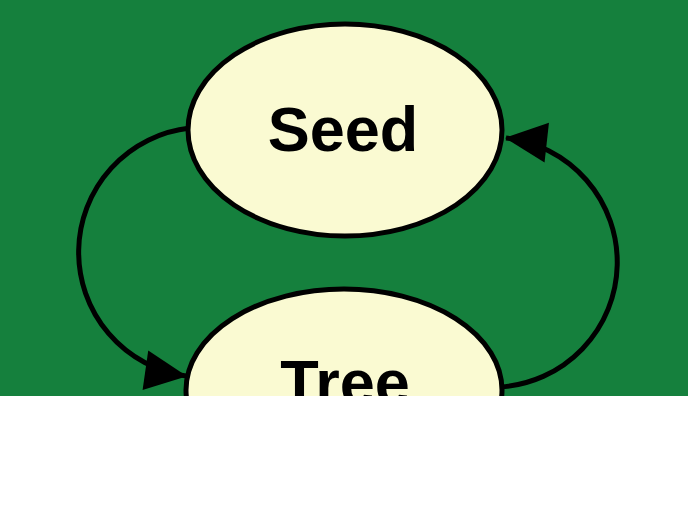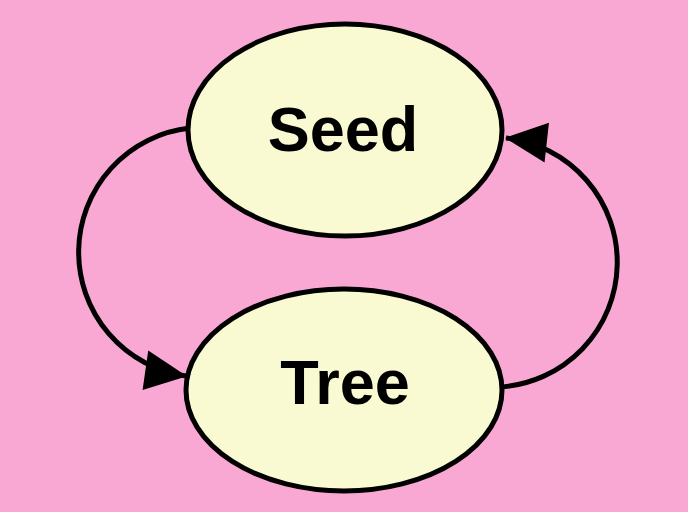--- a/index.html
+++ b/index.html
@@ -3,22 +3,22 @@
 <meta charset="utf-8">
 <style>
   html, body {
     margin: 0;
     padding: 0;
     background: #ffffff;
   }
   .stage {
     position: relative;
     width: 688px;
-    height: 512px;
-    background: #f9a8d4;
+    height: 396px;
+    background: #15803d;
     overflow: hidden;
   }
   svg.diagram {
     display: block;
     width: 688px;
     height: 516px;
   }
   .node-shape {
     stroke-width: 5;
   }

